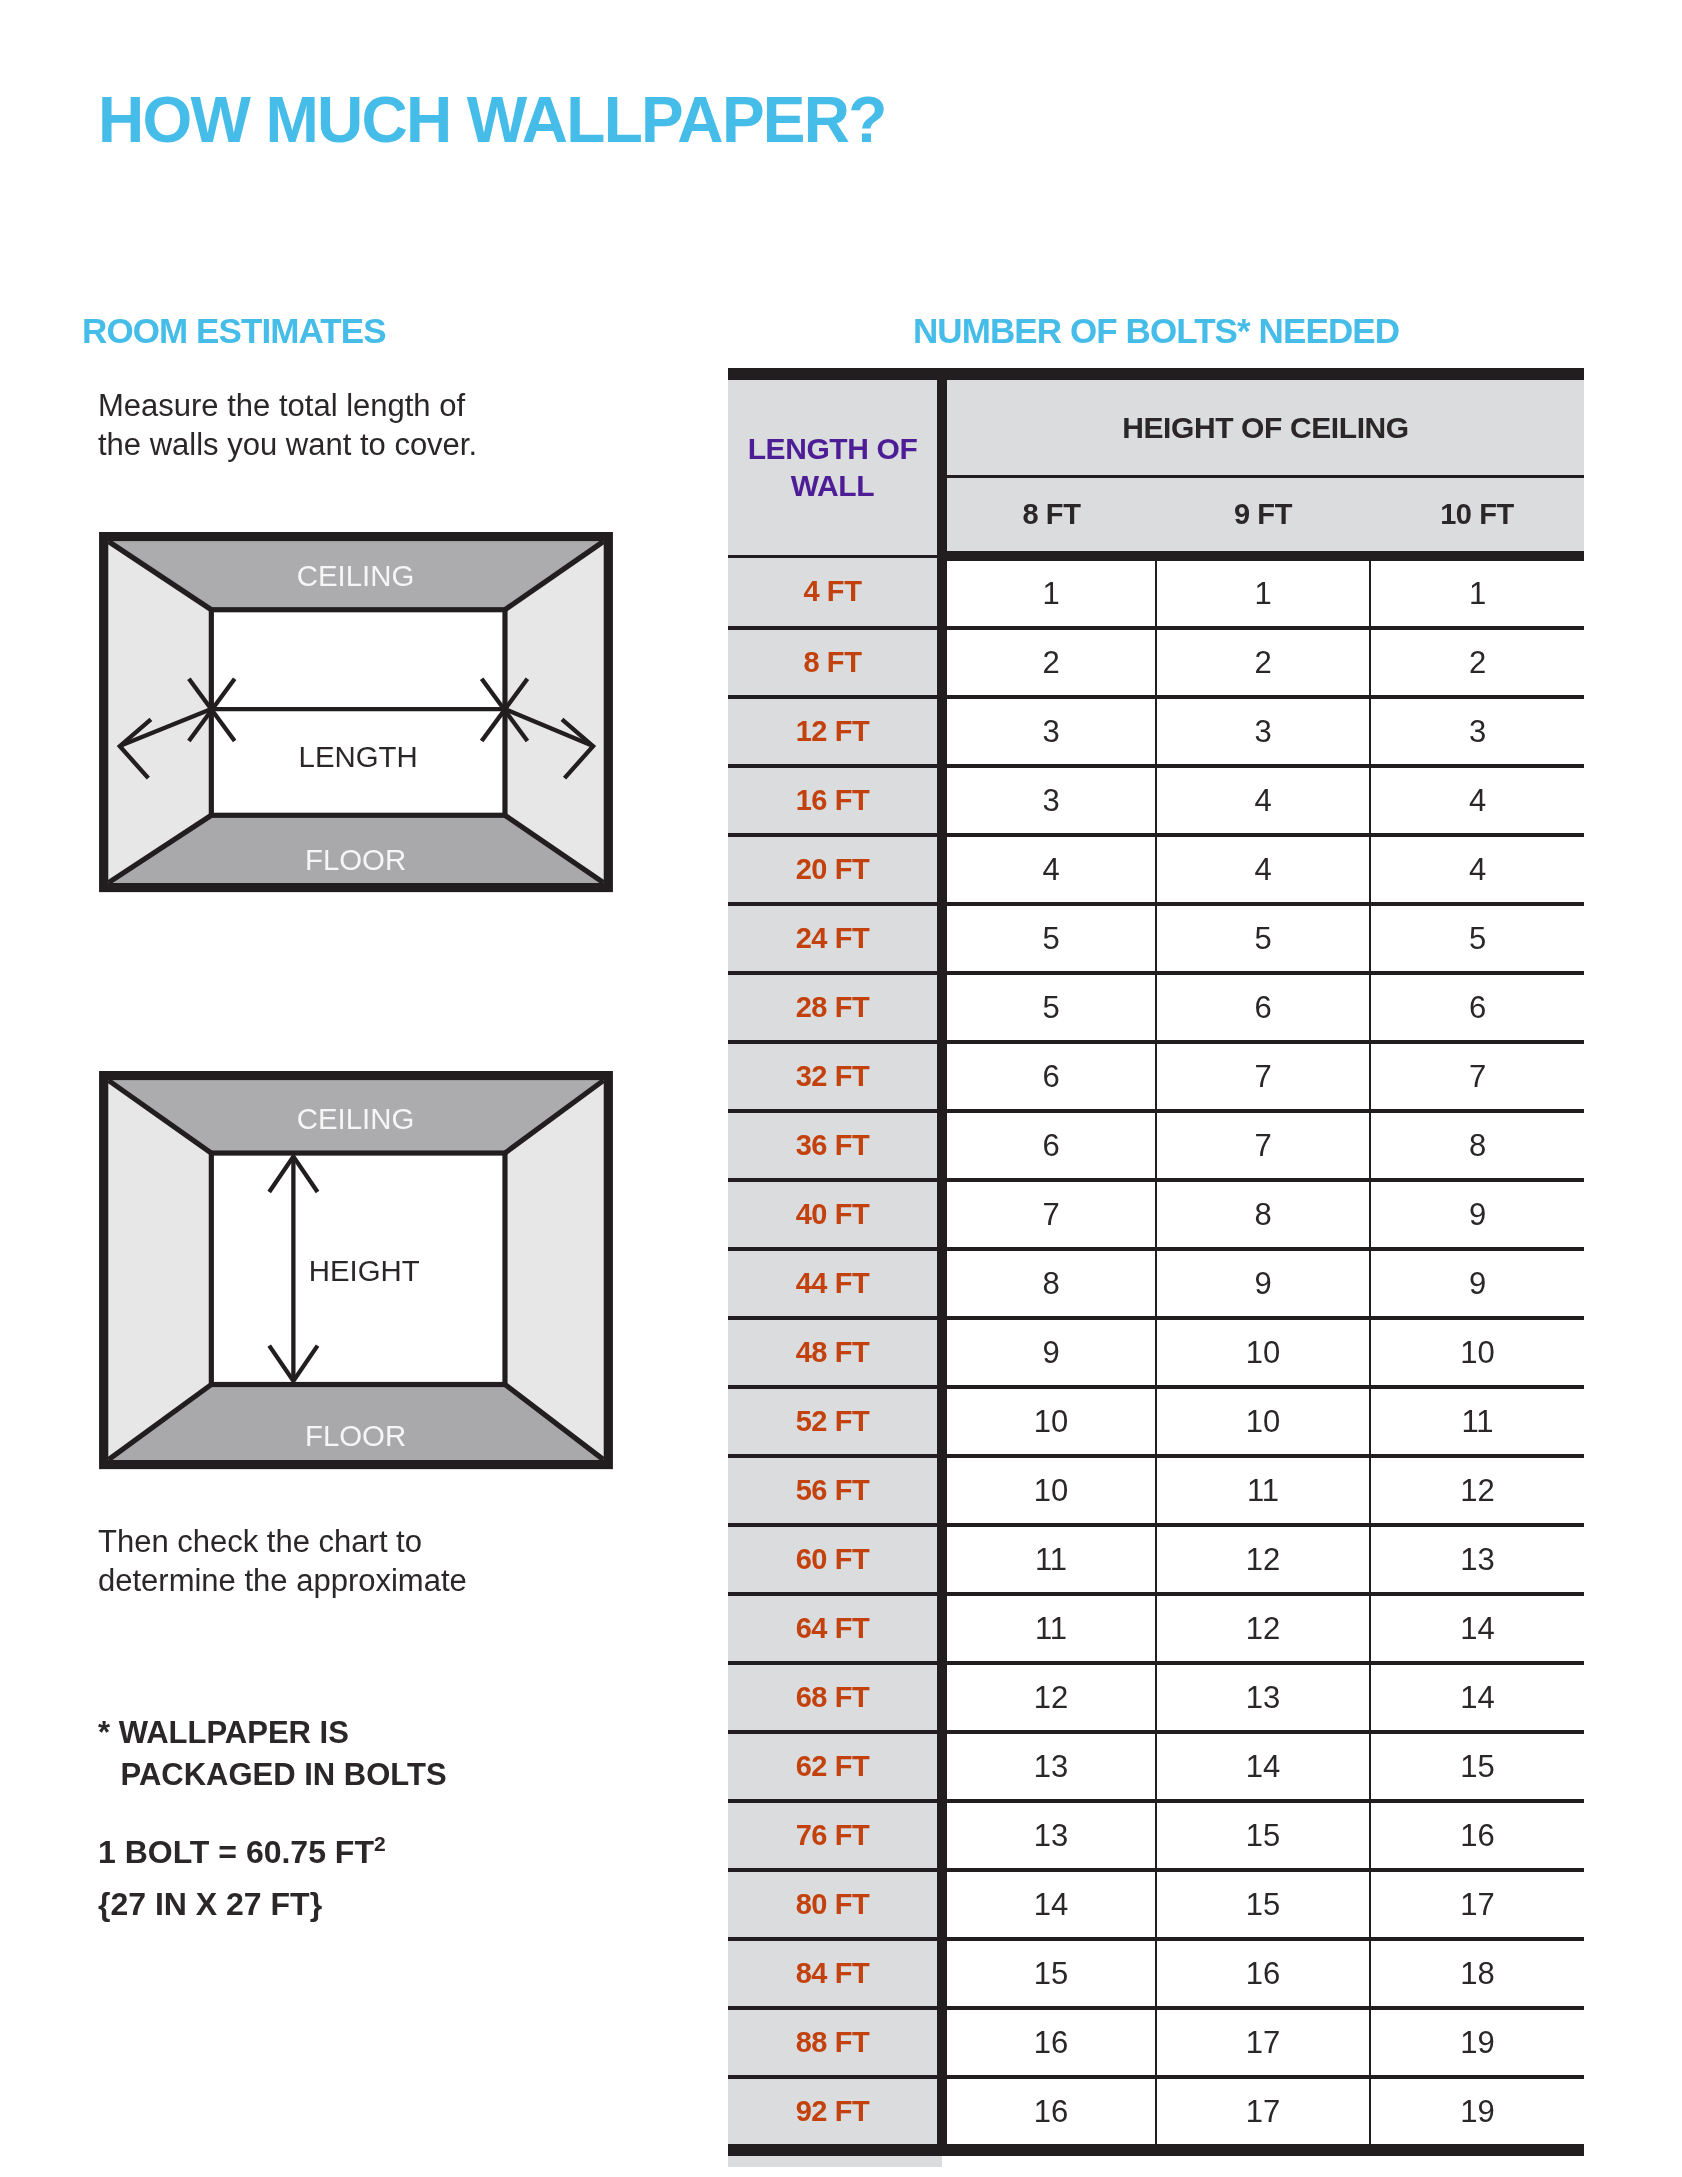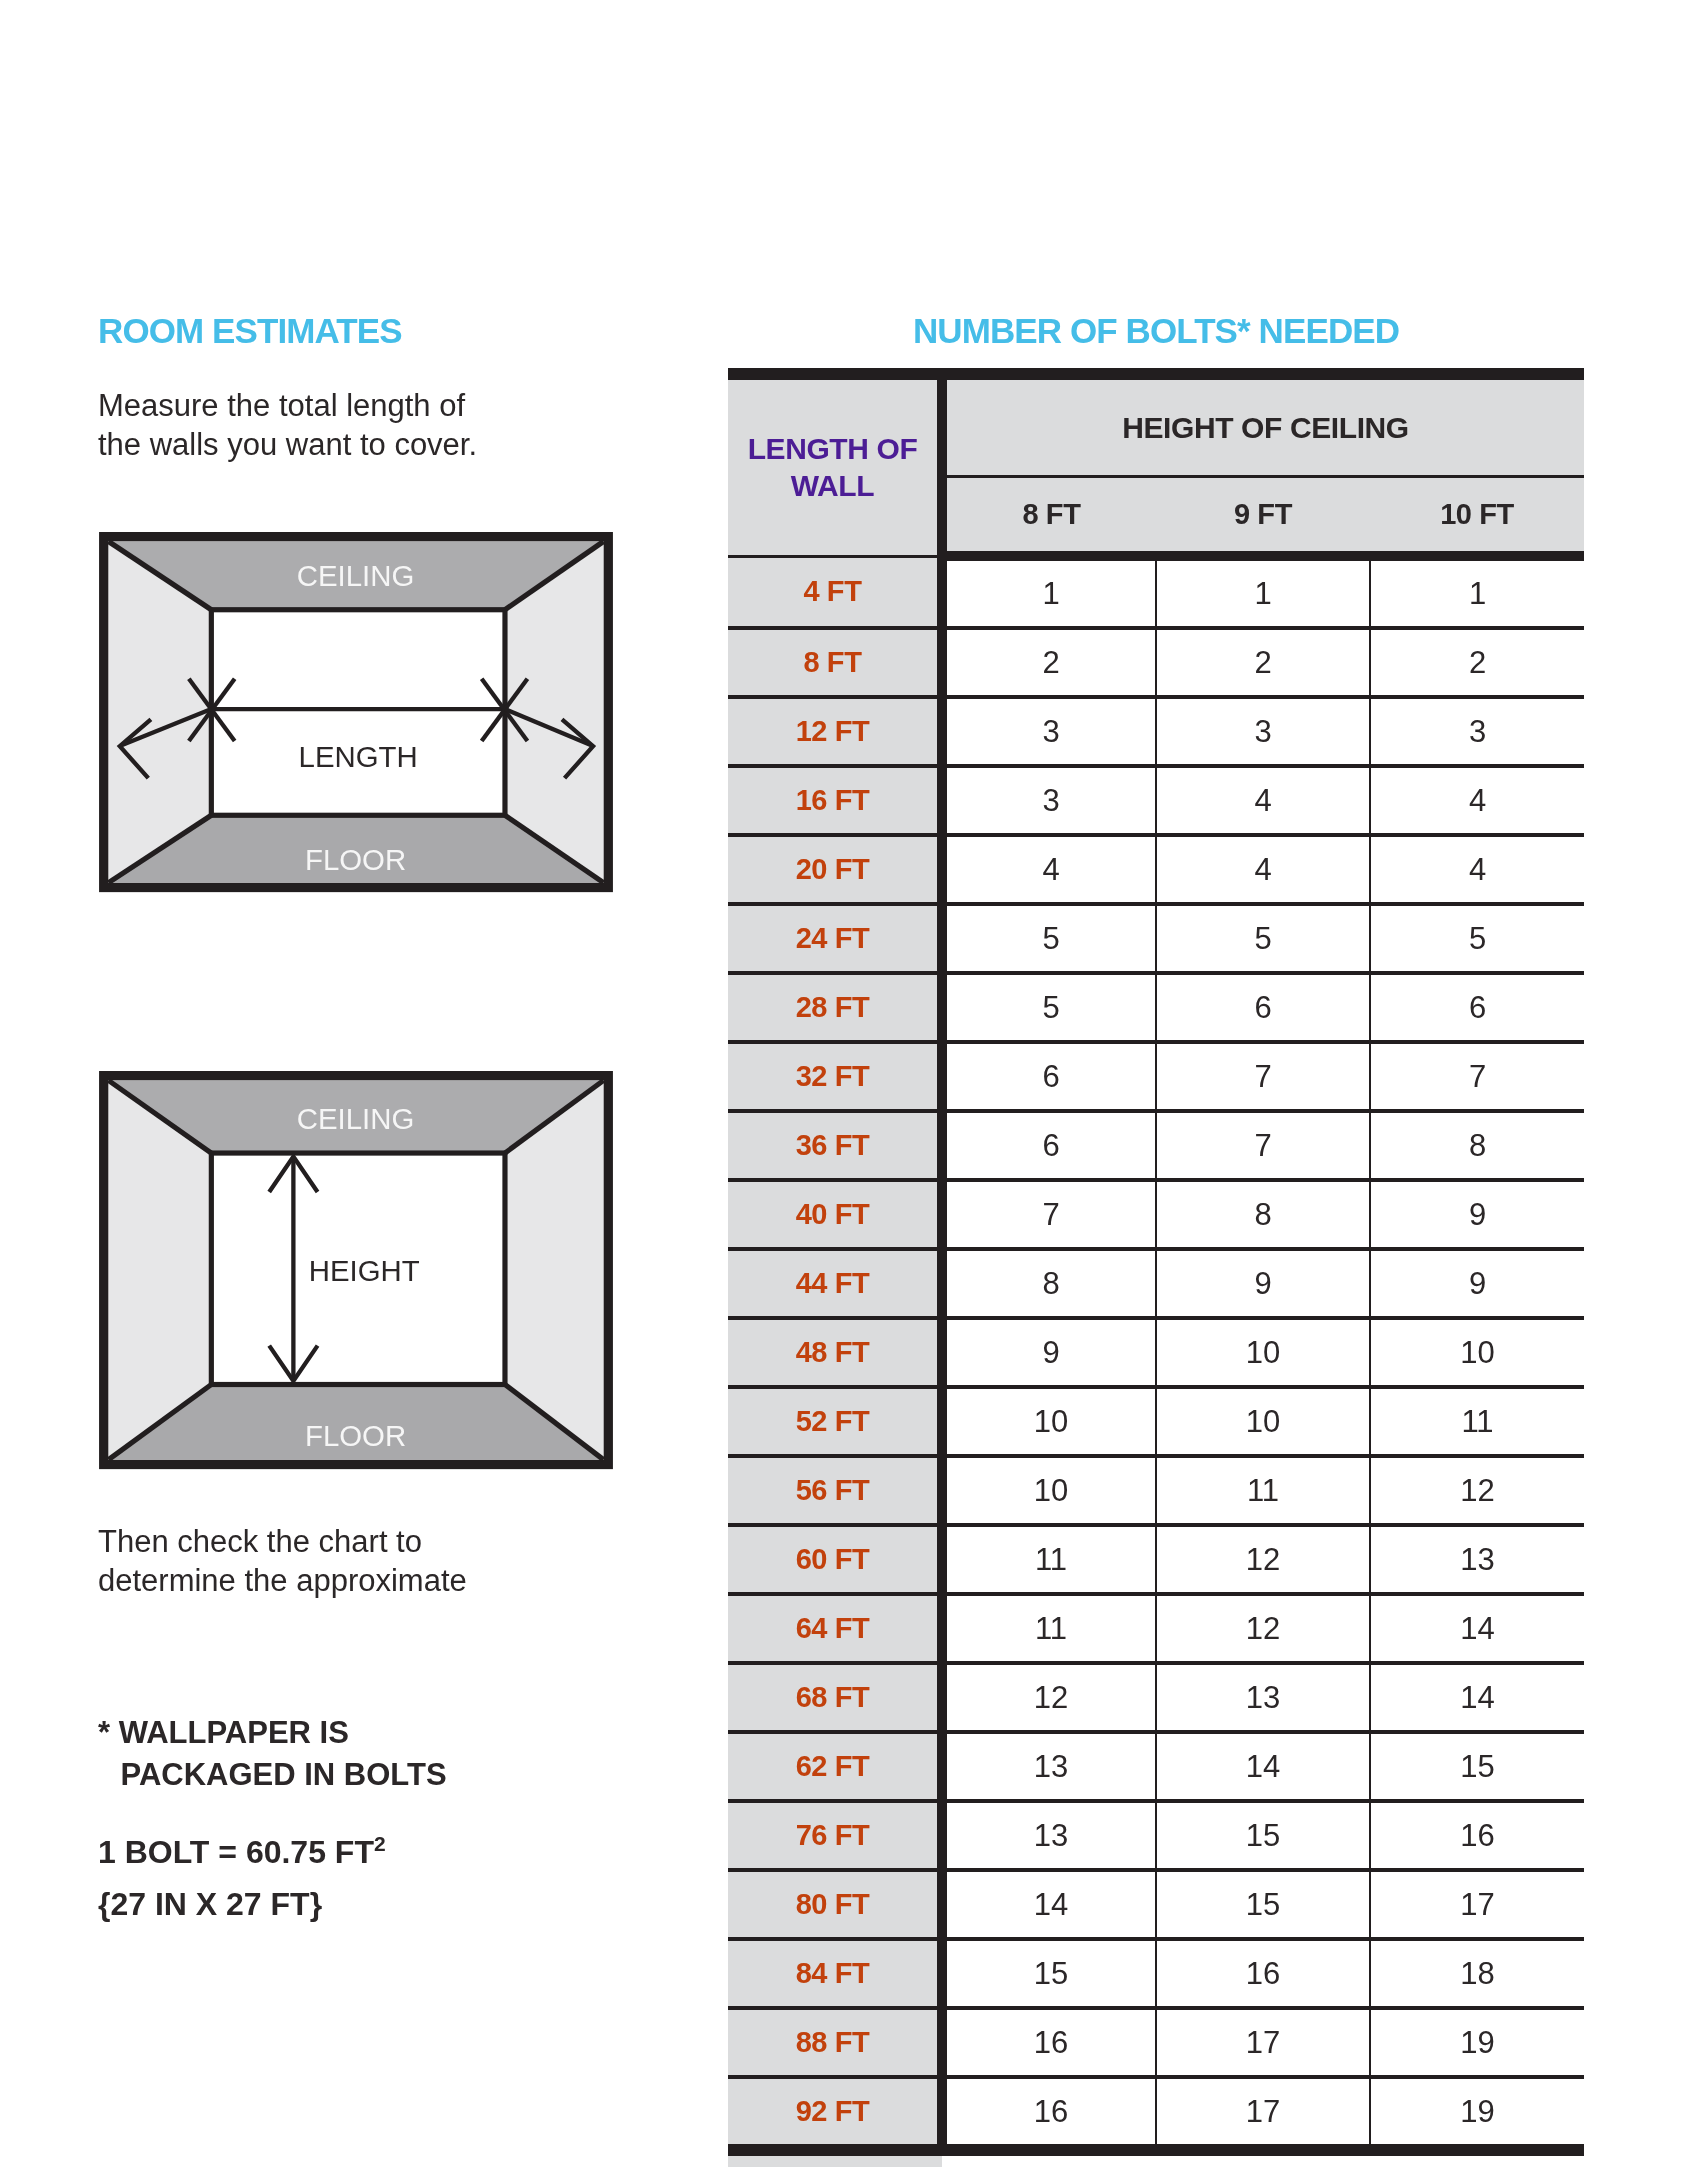--- a/index.html
+++ b/index.html
@@ -21,21 +21,21 @@
     letter-spacing:-1.7px;
     color:#45bde8;
   }
   .section-heading{
     margin:0;
     font-size:35px;
     font-weight:bold;
     letter-spacing:-0.9px;
     color:#45bde8;
   }
-  .left-heading{position:absolute; left:98px; top:311px;}
+  .left-heading{position:absolute; left:82px; top:311px;}
   .body-text{
     position:absolute;
     left:98px;
     margin:0;
     font-size:31px;
     line-height:39px;
     color:#2b2728;
   }
   .p-step1{top:386px;}
   .p-step2{top:930px;}
@@ -140,20 +140,21 @@
     height:11.2px;
     background:#dbdcdd;
   }
   svg text{font-family:"Liberation Sans","DejaVu Sans",sans-serif;}
 </style>
 </head>
 <body>
 
 <div class="page">
 
+  <h1 class="page-title">HOW MUCH WALLPAPER?</h1>
 
   <h2 class="section-heading left-heading">ROOM ESTIMATES</h2>
 
   <p class="body-text p-step1">
     <span>Measure the total length of</span><br>
     <span>the walls you want to cover.</span>
   </p>
 
   <svg class="diagram diagram-length" width="516" height="361" viewBox="0 0 595 418">
     <rect x="5.5" y="5.5" width="584" height="406" fill="#ffffff" stroke="#221e1f" stroke-width="11"></rect>

